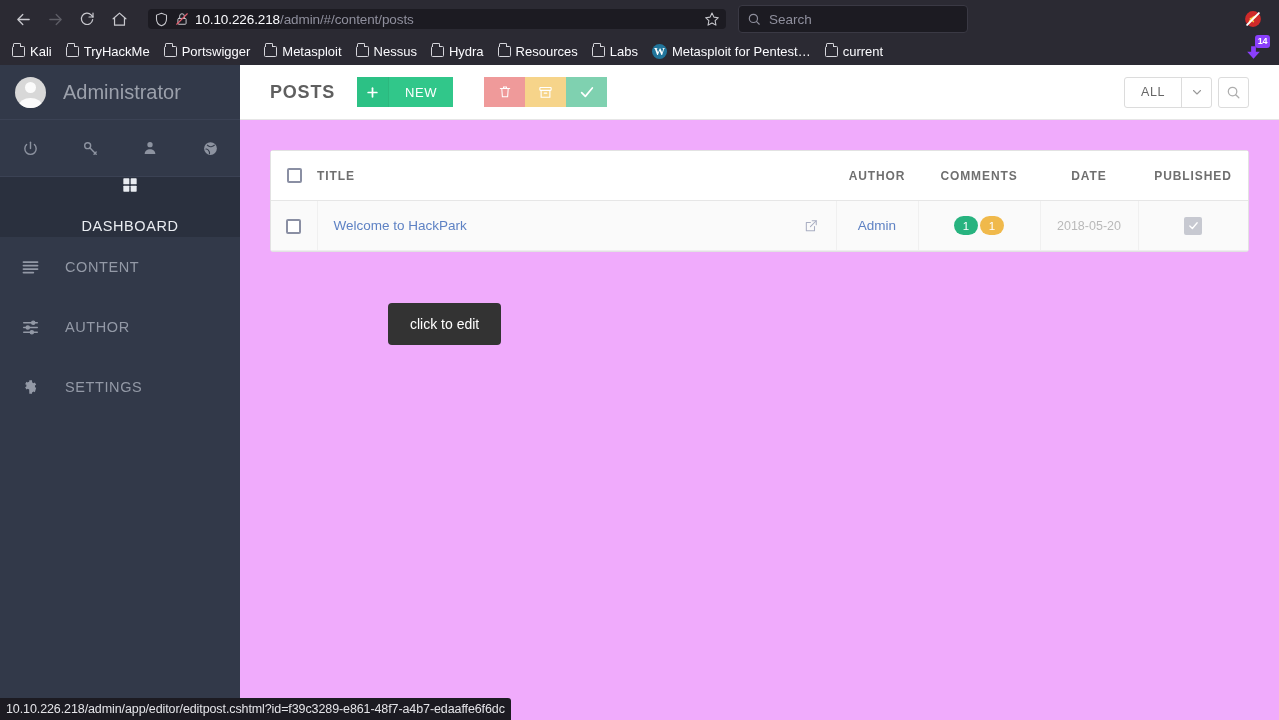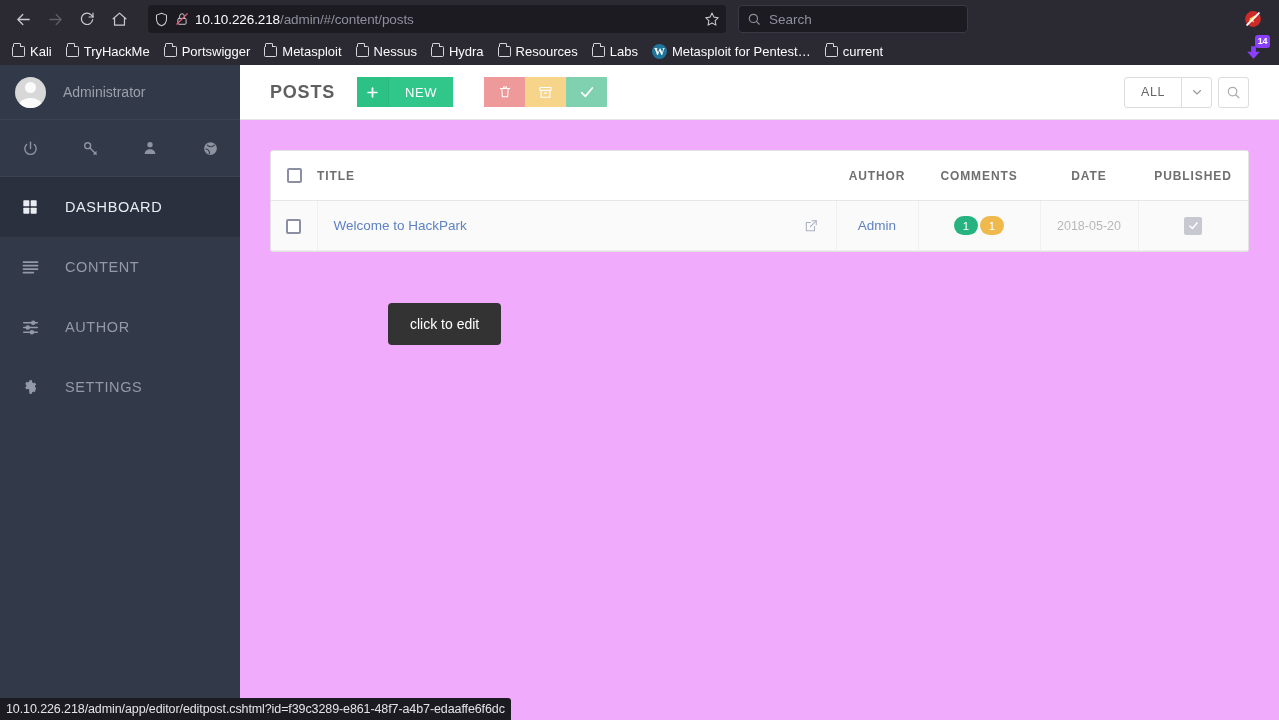--- a/index.html
+++ b/index.html
@@ -26,21 +26,21 @@
     width: 30px; height: 30px;
     display: flex; align-items: center; justify-content: center;
     border-radius: 4px;
     color: #c9c9cf;
     flex: 0 0 auto;
   }
   .nav-btn.disabled { color: #5e5e66; }
   .urlbar {
     flex: 0 0 auto;
     width: 578px;
-    height: 28px;
+    height: 20px;
     margin-left: 12px;
     background: #1c1b22;
     border-radius: 4px;
     display: flex;
     align-items: center;
     padding: 0 6px;
     gap: 6px;
   }
   .urlbar-text {
     flex: 1;
@@ -184,21 +184,21 @@
   .avatar::after {
     content: "";
     position: absolute;
     bottom: -6px; left: 4px;
     width: 23px; height: 16px;
     border-radius: 50% 50% 0 0;
     background: #fbfbfb;
   }
   .user-name {
     color: #9ba0ab;
-    font-size: 14px;
+    font-size: 20px;
   }
   .icon-row {
     height: 57px;
     display: flex;
     align-items: center;
     border-bottom: 1px solid #3b4254;
   }
   .icon-row > div {
     flex: 1;
     display: flex;
@@ -220,20 +220,21 @@
   .nav-item .ic {
     width: 20px;
     display: flex;
     justify-content: center;
     align-items: center;
     color: #9399a6;
   }
   .nav-item.active {
     background: #2a303e;
     color: #e9ecf1;
+    flex-direction: column;
   }
   .nav-item.active .ic { color: #e9ecf1; }
 
   
   #main {
     flex: 1;
     display: flex;
     flex-direction: column;
     background: #f0abfc;
     min-width: 0;

